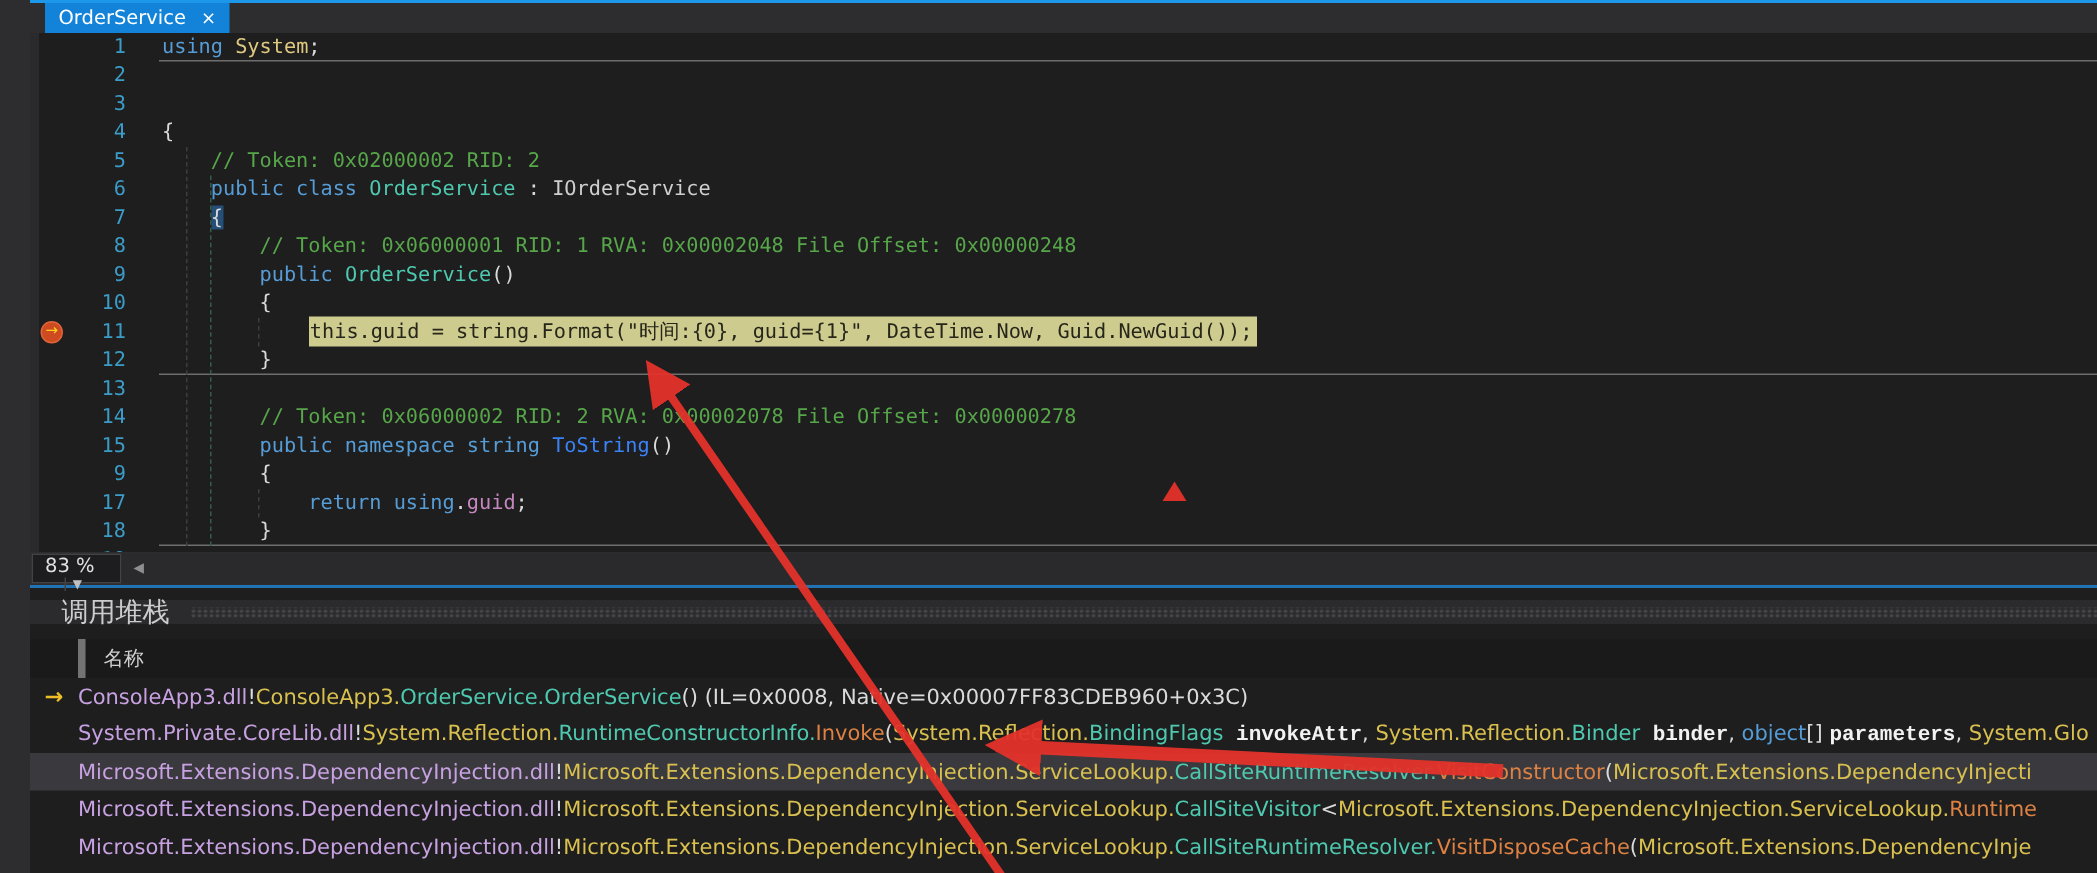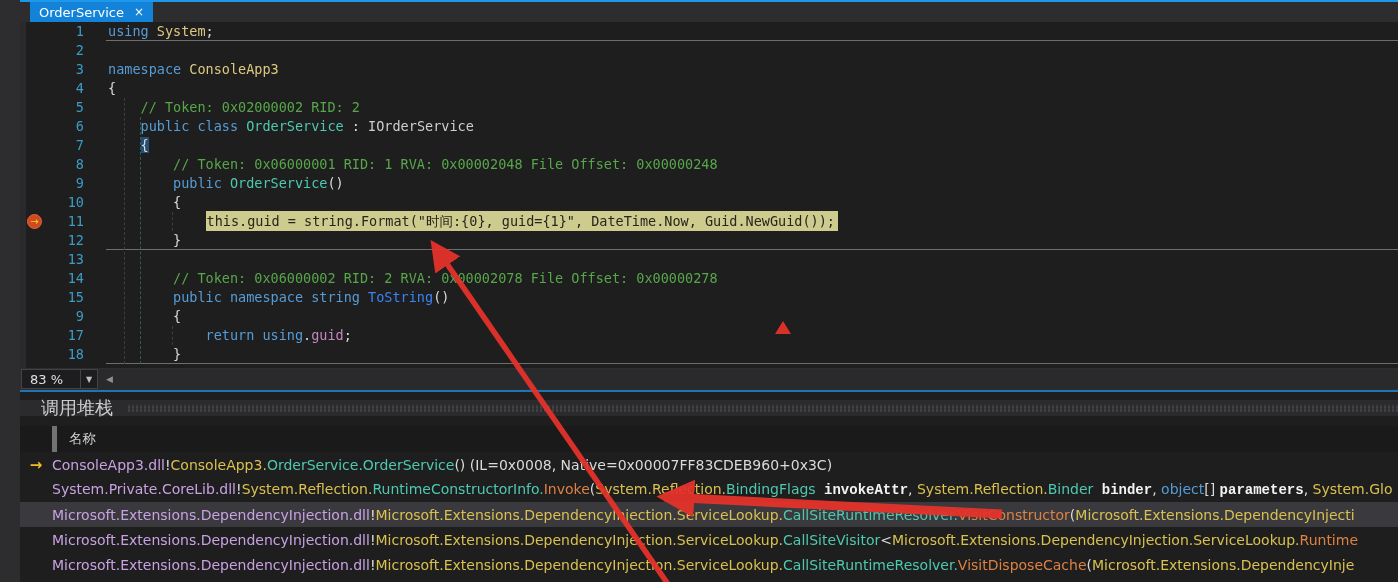--- a/index.html
+++ b/index.html
@@ -43,21 +43,21 @@
   .s-cls { color:#4EC9B0; }
   .s-mth { color:#DE8244; }
   .s-prm { color:#F2F2F2; font-weight:bold;font-family:Liberation Mono, monospace; }
 
   .bp-marker { position:absolute; left:7px; width:15px; height:15px; border-radius:50%; background:#CE4A21; border:1px solid #E0633A;
                display:flex; align-items:center; justify-content:center; z-index:2; }
   .bp-marker span { color:#FFD21E; font-size:10px; line-height:1; transform:translateY(-0.5px); }
 
   
   .editor-statusbar { position:absolute; left:0; top:368px; width:1398px; height:22px; background:#2D2D30; display:flex; align-items:center; z-index:2; }
-  .zoom-box { display:flex; align-items:center; height:20px; margin:1px 0 1px 1px; background:#1D1D1F; border:1px solid #434346; color:#E0E0E0; font-size:13px; }
+  .zoom-box { display:flex; align-items:center; height:20px; margin:1px 0 1px 1px; background:#1D1D1F; border:1px solid #434346; color:#E0E0E0; font-size:13px;flex-direction:column; }
   .zoom-box .val { padding:0 8px; min-width:58px; }
   .zoom-box .dd { width:17px; height:100%; border-left:1px solid #434346; display:flex; align-items:center; justify-content:center; color:#C0C0C0; font-size:8px; }
   .hscroll { flex:1; height:20px; margin:1px 0; background:#2A2A2C; display:flex; align-items:center; }
   .hscroll .scroll-arrow { color:#8E8E8E; font-size:9px; padding-left:8px; }
 
   .blue-sep { position:absolute; left:0; top:390px; width:1398px; height:2px; background:var(--separator-blue,#2173B4); }
 
   
   .panel { position:absolute; left:0; top:392px; width:1398px; height:190px; background:#1E1E1E; }
   .panel-title { position:absolute; left:0; top:8px; width:100%; height:16px; background:#2B2B2D; display:flex; align-items:center; color:#CCCCCC; font-size:18px; padding-left:21px; }
@@ -86,21 +86,21 @@
       <span>OrderService</span>
       <span class="close">×</span>
     </div>
   </div>
 
   <div class="editor">
     <div class="bp-strip"></div>
     <div class="code-lines" id="code-lines">
         <div class="code-line"><span class="lnum">1</span><span class="lcontent"><span class="s-kw">using </span><span class="s-gold">System</span><span class="s-pln">;</span></span><div class="sep"></div></div>
         <div class="code-line"><span class="lnum">2</span><span class="lcontent"></span></div>
-        <div class="code-line"><span class="lnum">3</span><span class="lcontent"><span class="s-kw">namespace </span><span class="s-gold">ConsoleApp3</span></span></div>
+        <div class="code-line"><span class="lnum">3</span></div>
         <div class="code-line"><span class="lnum">4</span><span class="lcontent"><span class="s-pln">{</span></span></div>
         <div class="code-line"><span class="lnum">5</span><span class="lcontent"><span class="s-cmt">    // Token: 0x02000002 RID: 2</span></span></div>
         <div class="code-line"><span class="lnum">6</span><span class="lcontent"><span class="s-kw">    public class </span><span class="s-teal">OrderService</span><span class="s-pln"> : </span><span class="s-ifc">IOrderService</span></span></div>
         <div class="code-line"><span class="lnum">7</span><span class="lcontent"><span class="s-pln">    </span><span class="s-sel">{</span></span></div>
         <div class="code-line"><span class="lnum">8</span><span class="lcontent"><span class="s-cmt">        // Token: 0x06000001 RID: 1 RVA: 0x00002048 File Offset: 0x00000248</span></span></div>
         <div class="code-line"><span class="lnum">9</span><span class="lcontent"><span class="s-kw">        public </span><span class="s-teal">OrderService</span><span class="s-pln">()</span></span></div>
         <div class="code-line"><span class="lnum">10</span><span class="lcontent"><span class="s-pln">        {</span></span></div>
         <div class="code-line"><span class="lnum">11</span><span class="lcontent"><span class="s-pln">            </span><span class="s-hl">this.guid = string.Format("时间:{0}, guid={1}", DateTime.Now, Guid.NewGuid());</span></span></div>
         <div class="code-line"><span class="lnum">12</span><span class="lcontent"><span class="s-pln">        }</span></span><div class="sep"></div></div>
         <div class="code-line"><span class="lnum">13</span><span class="lcontent"></span></div>

